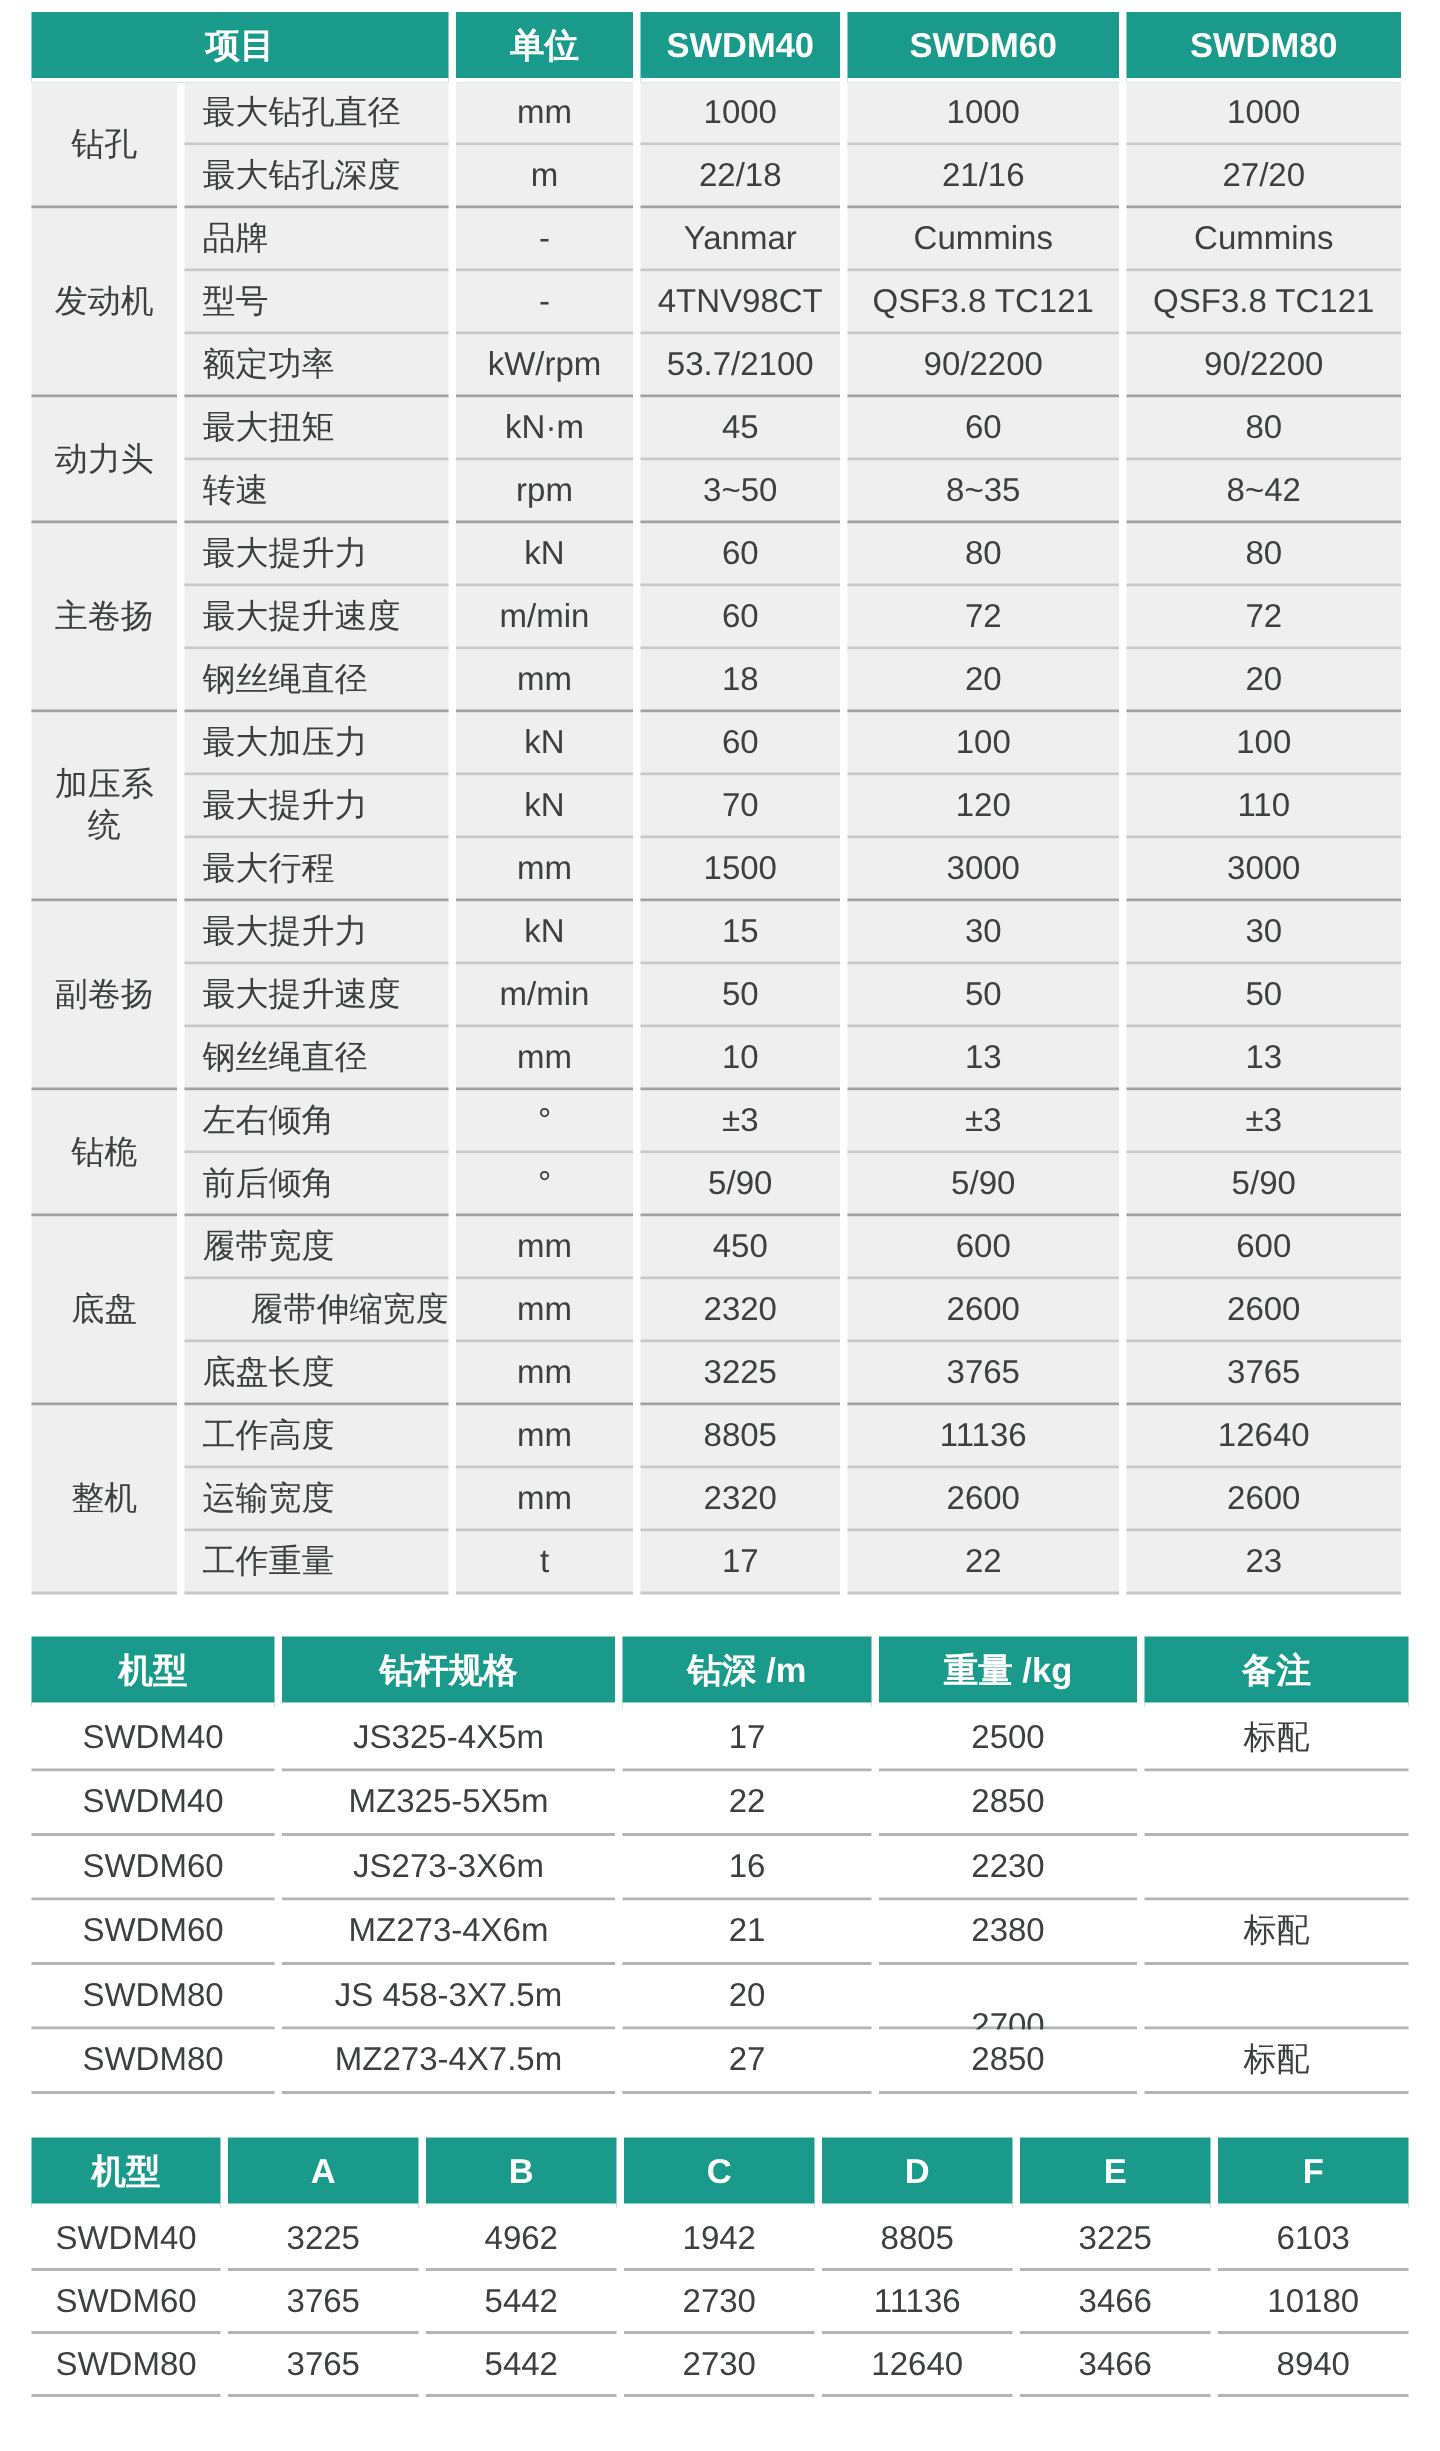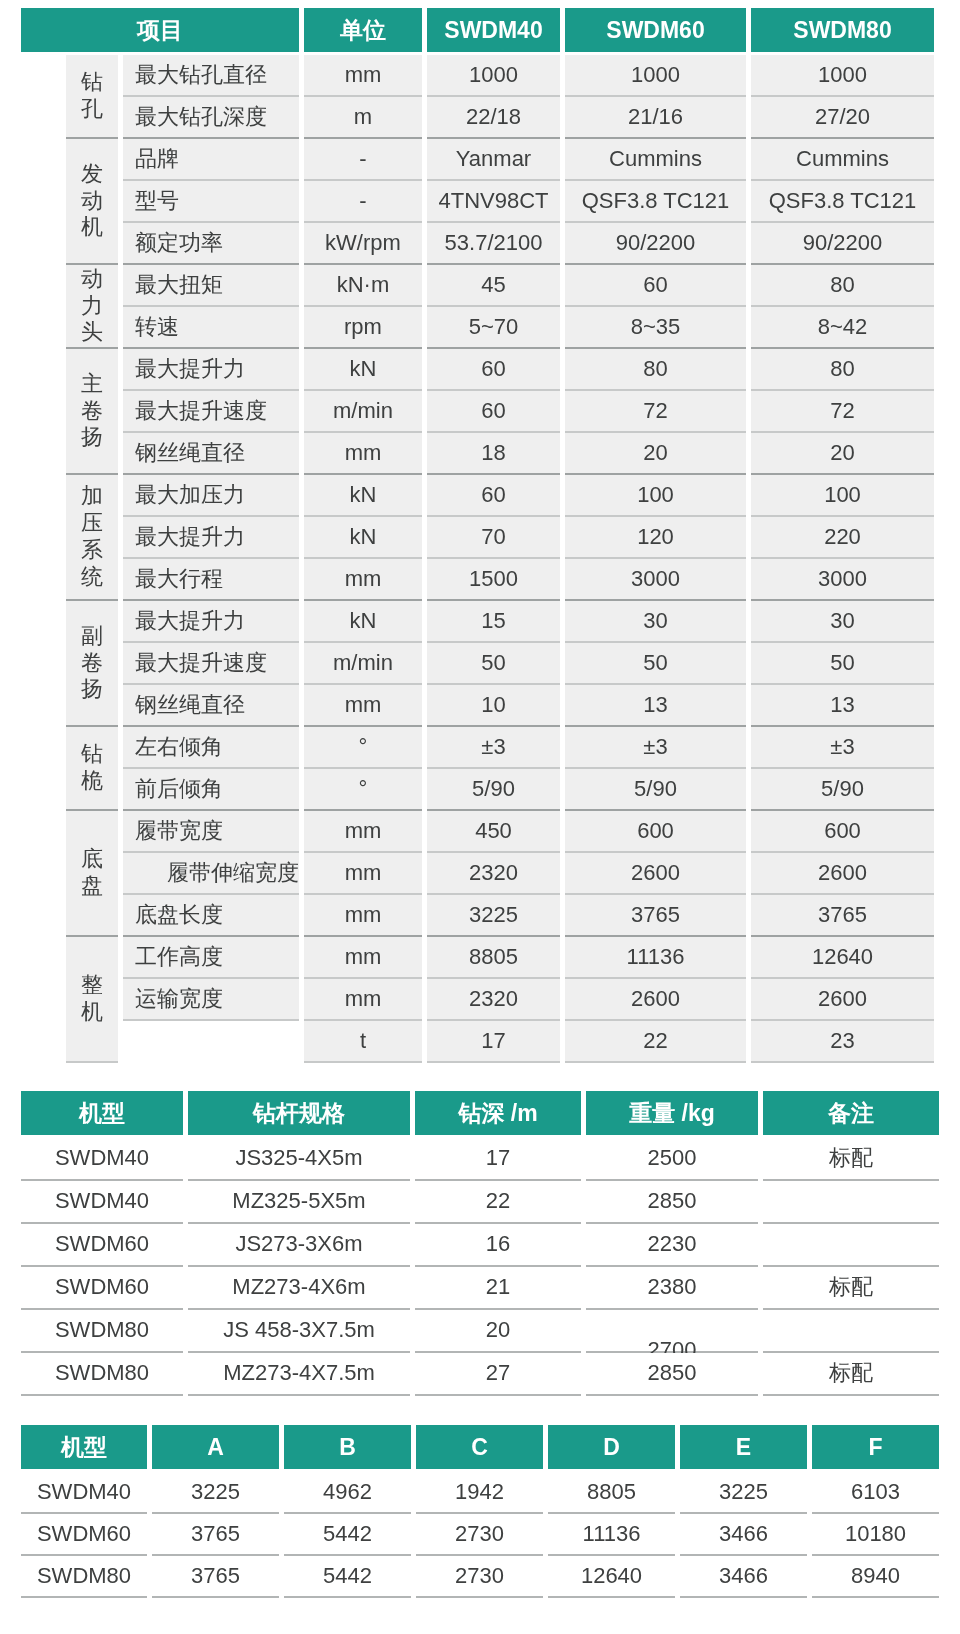--- a/index.html
+++ b/index.html
@@ -44,21 +44,21 @@
     font-weight: bold;
     font-size: 23px;
     border-bottom: 3px solid #ffffff;
   }
   .gray  { background: #efefef; }
   .white { background: #ffffff; }
   .sep-light  { border-bottom: 2px solid #c7c9c9; }
   .sep-dark   { border-bottom: 2px solid #9ea2a2; }
   .sep-body   { border-bottom: 2px solid #b2b5b5; }
   .left { justify-content: flex-start; padding-left: 12px; text-align: left; }
-  .grp  { padding: 0 14px; margin-left: 45px; }
+  .grp  { padding: 0 14px; }
 </style>
 </head>
 <body>
 
 <section>
   <div class="tbl" id="spec-grid">
       <div class="cell hcell" style="grid-area: 1 / 1 / auto / 3;">项目</div>
       <div class="cell hcell" style="grid-area: 1 / 3;">单位</div>
       <div class="cell hcell" style="grid-area: 1 / 4;">SWDM40</div>
       <div class="cell hcell" style="grid-area: 1 / 5;">SWDM60</div>
@@ -91,21 +91,21 @@
       <div class="cell gray sep-dark" style="grid-area: 6 / 5;">90/2200</div>
       <div class="cell gray sep-dark" style="grid-area: 6 / 6;">90/2200</div>
       <div class="cell gray grp sep-dark" style="grid-area: 7 / 1 / span 2;">动力头</div>
       <div class="cell gray left sep-light" style="grid-area: 7 / 2;">最大扭矩</div>
       <div class="cell gray sep-light" style="grid-area: 7 / 3;">kN·m</div>
       <div class="cell gray sep-light" style="grid-area: 7 / 4;">45</div>
       <div class="cell gray sep-light" style="grid-area: 7 / 5;">60</div>
       <div class="cell gray sep-light" style="grid-area: 7 / 6;">80</div>
       <div class="cell gray left sep-dark" style="grid-area: 8 / 2;">转速</div>
       <div class="cell gray sep-dark" style="grid-area: 8 / 3;">rpm</div>
-      <div class="cell gray sep-dark" style="grid-area: 8 / 4;">5~70</div>
+      <div class="cell gray sep-dark" style="grid-area: 8 / 4;">3~50</div>
       <div class="cell gray sep-dark" style="grid-area: 8 / 5;">8~35</div>
       <div class="cell gray sep-dark" style="grid-area: 8 / 6;">8~42</div>
       <div class="cell gray grp sep-dark" style="grid-area: 9 / 1 / span 3;">主卷扬</div>
       <div class="cell gray left sep-light" style="grid-area: 9 / 2;">最大提升力</div>
       <div class="cell gray sep-light" style="grid-area: 9 / 3;">kN</div>
       <div class="cell gray sep-light" style="grid-area: 9 / 4;">60</div>
       <div class="cell gray sep-light" style="grid-area: 9 / 5;">80</div>
       <div class="cell gray sep-light" style="grid-area: 9 / 6;">80</div>
       <div class="cell gray left sep-light" style="grid-area: 10 / 2;">最大提升速度</div>
       <div class="cell gray sep-light" style="grid-area: 10 / 3;">m/min</div>
@@ -120,21 +120,21 @@
       <div class="cell gray grp sep-dark" style="grid-area: 12 / 1 / span 3;">加压系统</div>
       <div class="cell gray left sep-light" style="grid-area: 12 / 2;">最大加压力</div>
       <div class="cell gray sep-light" style="grid-area: 12 / 3;">kN</div>
       <div class="cell gray sep-light" style="grid-area: 12 / 4;">60</div>
       <div class="cell gray sep-light" style="grid-area: 12 / 5;">100</div>
       <div class="cell gray sep-light" style="grid-area: 12 / 6;">100</div>
       <div class="cell gray left sep-light" style="grid-area: 13 / 2;">最大提升力</div>
       <div class="cell gray sep-light" style="grid-area: 13 / 3;">kN</div>
       <div class="cell gray sep-light" style="grid-area: 13 / 4;">70</div>
       <div class="cell gray sep-light" style="grid-area: 13 / 5;">120</div>
-      <div class="cell gray sep-light" style="grid-area: 13 / 6;">220</div>
+      <div class="cell gray sep-light" style="grid-area: 13 / 6;">110</div>
       <div class="cell gray left sep-dark" style="grid-area: 14 / 2;">最大行程</div>
       <div class="cell gray sep-dark" style="grid-area: 14 / 3;">mm</div>
       <div class="cell gray sep-dark" style="grid-area: 14 / 4;">1500</div>
       <div class="cell gray sep-dark" style="grid-area: 14 / 5;">3000</div>
       <div class="cell gray sep-dark" style="grid-area: 14 / 6;">3000</div>
       <div class="cell gray grp sep-dark" style="grid-area: 15 / 1 / span 3;">副卷扬</div>
       <div class="cell gray left sep-light" style="grid-area: 15 / 2;">最大提升力</div>
       <div class="cell gray sep-light" style="grid-area: 15 / 3;">kN</div>
       <div class="cell gray sep-light" style="grid-area: 15 / 4;">15</div>
       <div class="cell gray sep-light" style="grid-area: 15 / 5;">30</div>
@@ -180,20 +180,21 @@
       <div class="cell gray left sep-light" style="grid-area: 23 / 2;">工作高度</div>
       <div class="cell gray sep-light" style="grid-area: 23 / 3;">mm</div>
       <div class="cell gray sep-light" style="grid-area: 23 / 4;">8805</div>
       <div class="cell gray sep-light" style="grid-area: 23 / 5;">11136</div>
       <div class="cell gray sep-light" style="grid-area: 23 / 6;">12640</div>
       <div class="cell gray left sep-light" style="grid-area: 24 / 2;">运输宽度</div>
       <div class="cell gray sep-light" style="grid-area: 24 / 3;">mm</div>
       <div class="cell gray sep-light" style="grid-area: 24 / 4;">2320</div>
       <div class="cell gray sep-light" style="grid-area: 24 / 5;">2600</div>
       <div class="cell gray sep-light" style="grid-area: 24 / 6;">2600</div>
+      <div class="cell gray left sep-light" style="grid-area: 25 / 2;">工作重量</div>
       <div class="cell gray sep-light" style="grid-area: 25 / 3;">t</div>
       <div class="cell gray sep-light" style="grid-area: 25 / 4;">17</div>
       <div class="cell gray sep-light" style="grid-area: 25 / 5;">22</div>
       <div class="cell gray sep-light" style="grid-area: 25 / 6;">23</div>
     </div>
 </section>
 
 <section>
   <div class="tbl" id="pipe-grid">
       <div class="cell hcell" style="grid-area: 1 / 1;">机型</div>

